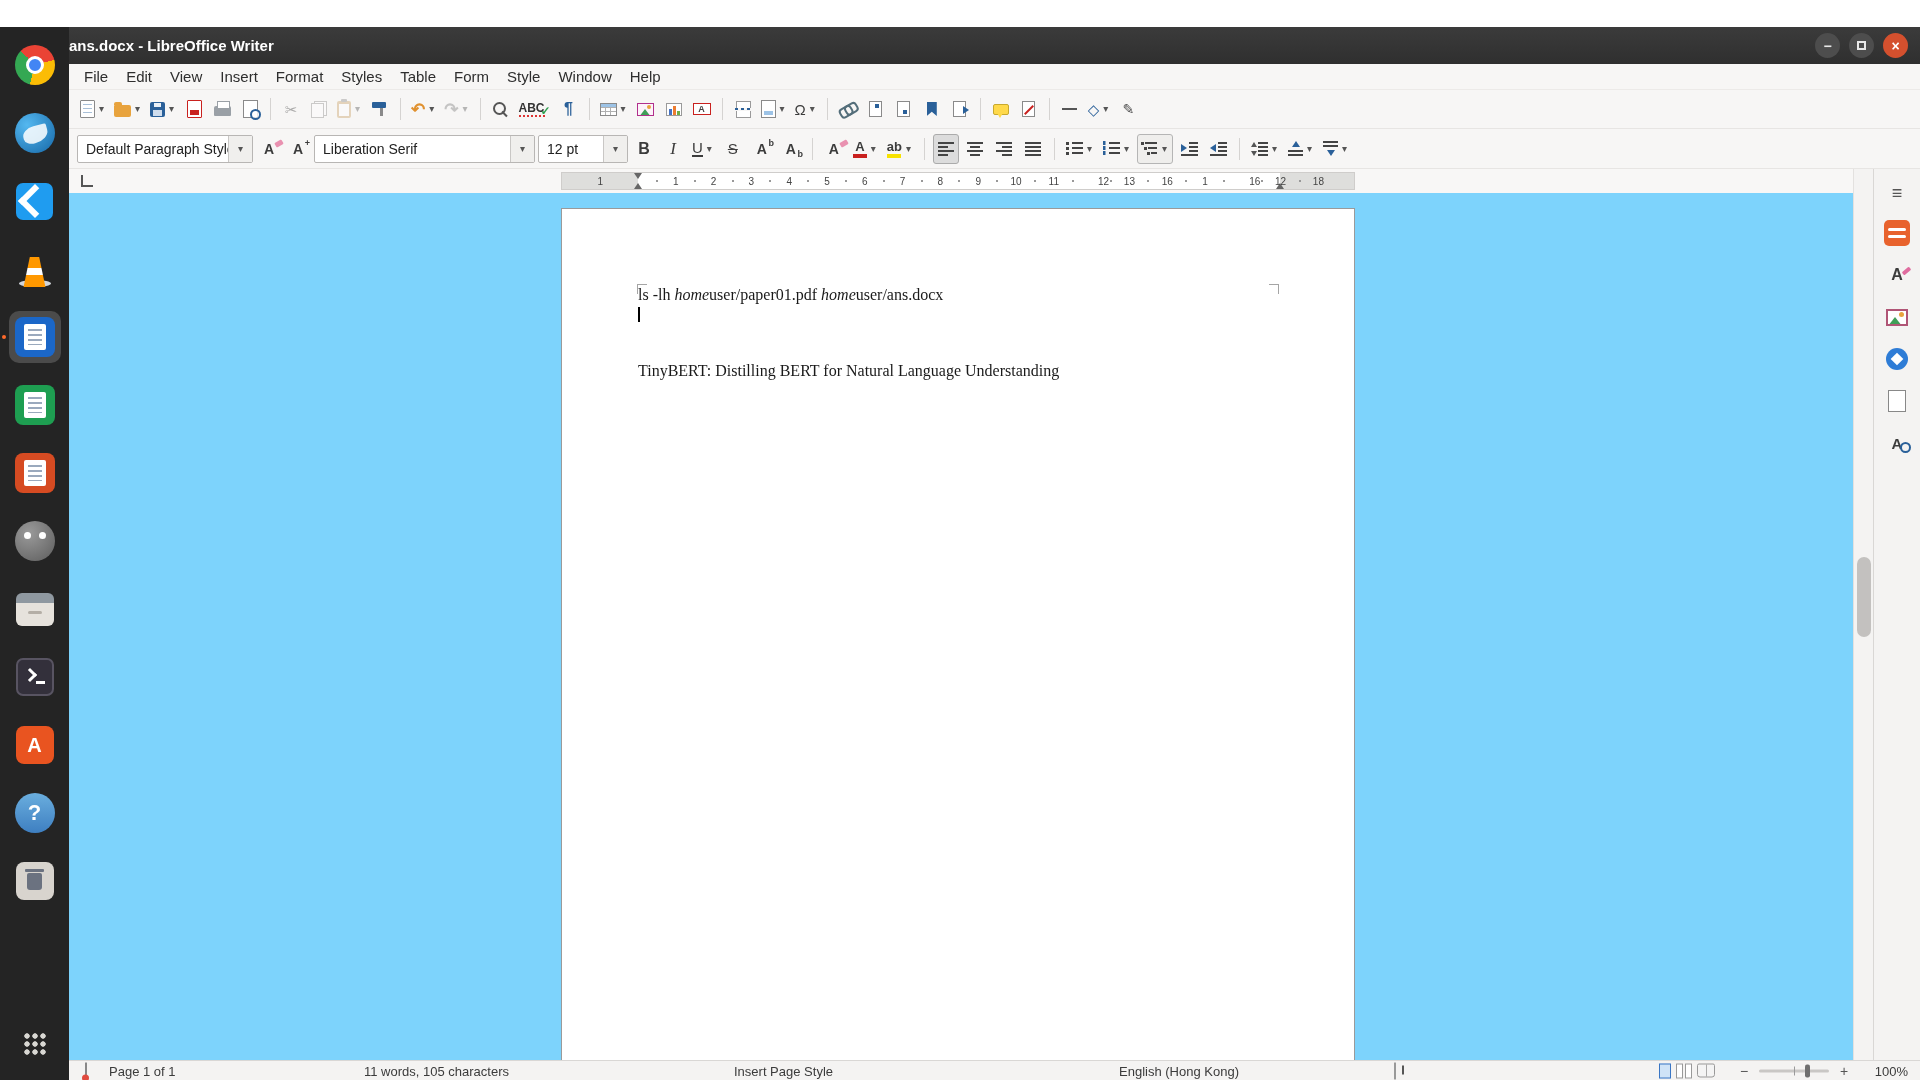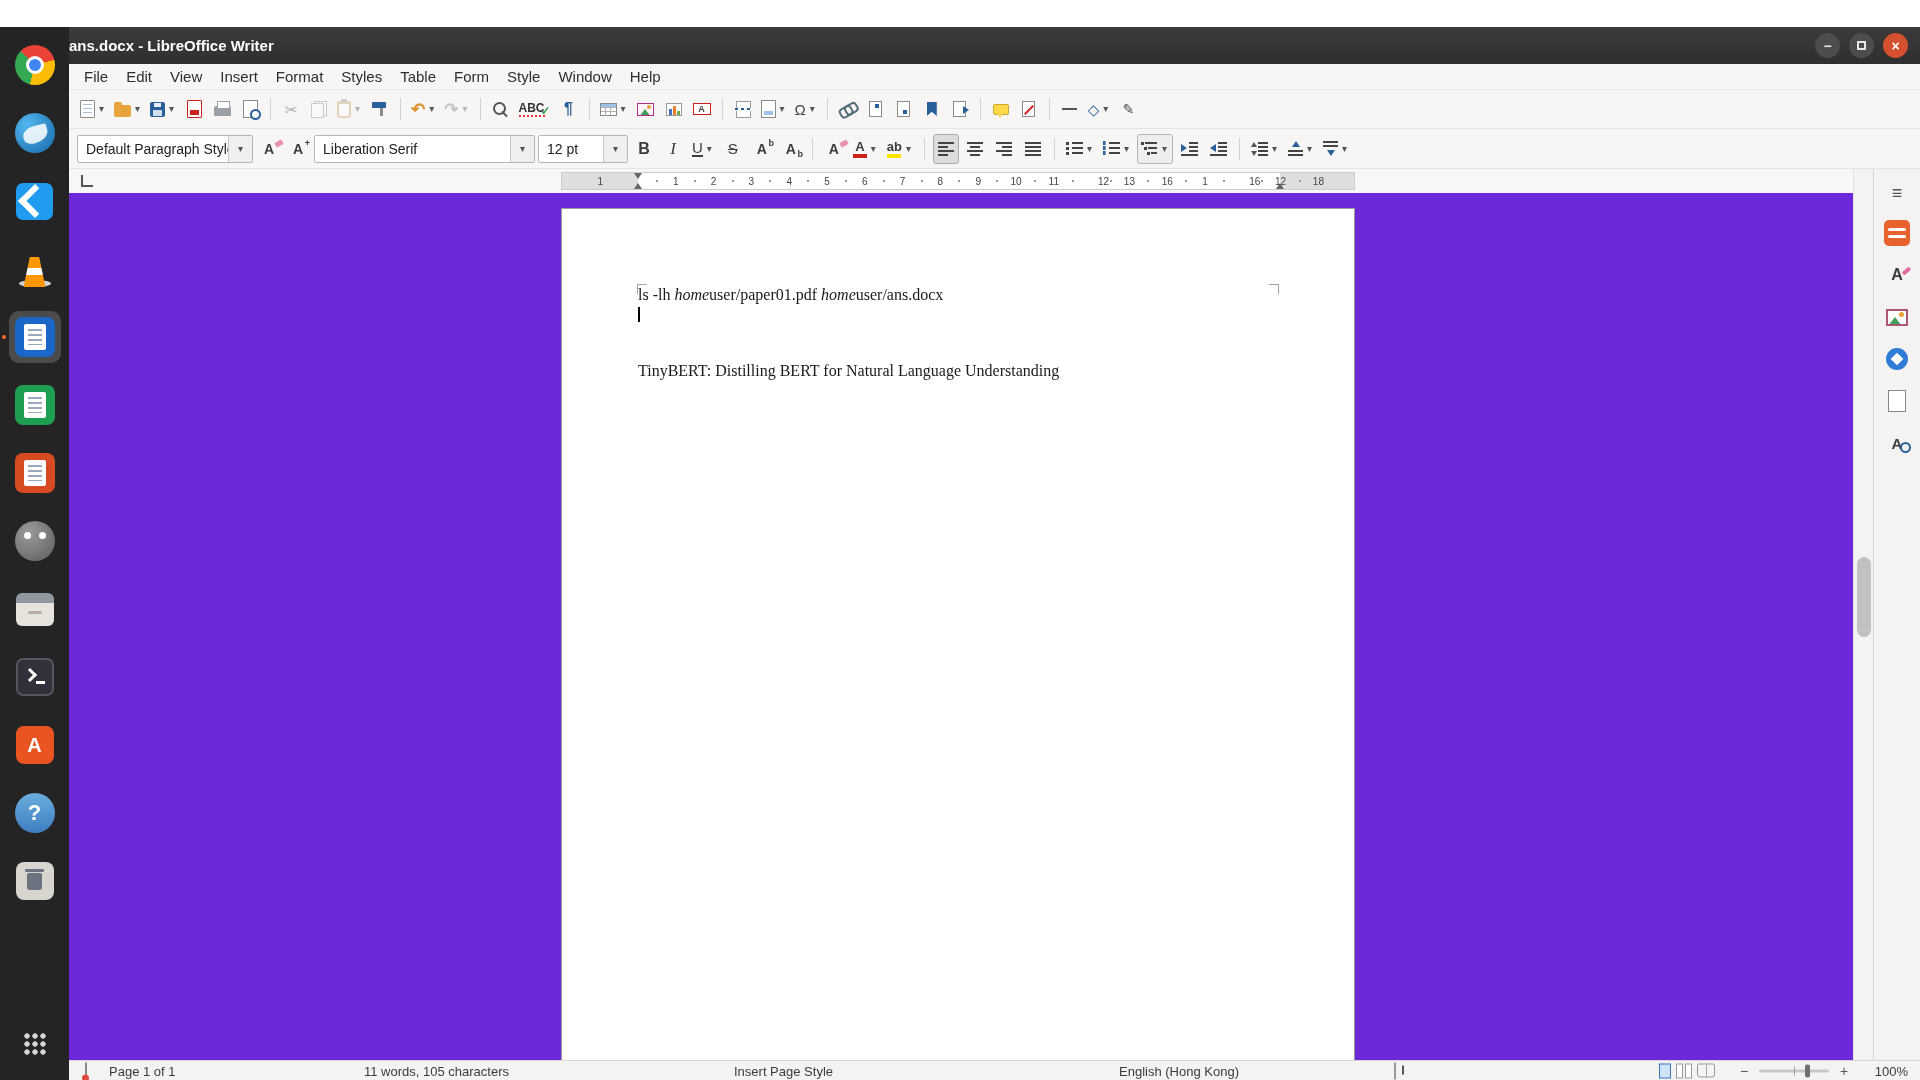--- a/index.html
+++ b/index.html
@@ -181,21 +181,21 @@
   #lower{flex:1;display:flex;min-height:0}
   #left-col{flex:1;display:flex;flex-direction:column;min-width:0}
   #ruler-row{height:24px;background:#f8f7f6;position:relative;flex:0 0 auto}
   #tabsel{position:absolute;left:12px;top:6px;width:12px;height:12px;border-left:2px solid #555;border-bottom:2px solid #555}
   #ruler-strip{position:absolute;left:492px;top:3px;width:794px;height:18px;background:linear-gradient(to right,#dededc 0 76px,#ffffff 76px 718px,#dededc 718px 794px);border:1px solid #cfcdcb}
   .rnum{position:absolute;top:50%;transform:translate(-50%,-50%);font-size:10px;color:#444}
   #ruler-dots{position:absolute;left:76px;top:50%;transform:translateY(-50%);width:680px;height:2px;background:repeating-linear-gradient(to right,transparent 0 17.9px,#999 17.9px 19.9px,transparent 19.9px 37.8px)}
   .ind-l-top{position:absolute;left:76px;top:0;transform:translateX(-50%);border-left:4.5px solid transparent;border-right:4.5px solid transparent;border-top:6px solid #666}
   .ind-l-bot{position:absolute;left:76px;bottom:0;transform:translateX(-50%);border-left:4.5px solid transparent;border-right:4.5px solid transparent;border-bottom:6px solid #666}
   .ind-r-bot{position:absolute;left:718px;bottom:0;transform:translateX(-50%);border-left:4.5px solid transparent;border-right:4.5px solid transparent;border-bottom:6px solid #666}
-  #doc-wrap{flex:1;position:relative;overflow:hidden;background:#6d28d9}
+  #doc-wrap{flex:1;position:relative;overflow:hidden;background:#7dd3fc}
   #page{position:absolute;left:492px;top:15px;width:794px;height:1123px;background:#fff;border:1px solid #9a9a9a}
   .crn{position:absolute;width:10px;height:10px}
   .crn-tl{left:75px;top:75px;border-top:1px solid #a5a5a5;border-left:1px solid #a5a5a5}
   .crn-tr{right:75px;top:75px;border-top:1px solid #a5a5a5;border-right:1px solid #a5a5a5}
   #textblock{position:absolute;left:76px;right:76px;top:76px;font-family:"Liberation Serif",serif;font-size:16px;color:#1a1a1a}
   #textblock p{line-height:19px;min-height:19px}
   .it{font-style:italic}
   #cursor{display:inline-block;width:1.5px;height:15px;background:#000;vertical-align:text-bottom;animation:blink 1.1s steps(1) infinite}
   @keyframes blink{50%{opacity:0}}
   #vscroll{width:20px;background:#f4f3f2;border-left:1px solid #e3e1df;position:relative;flex:0 0 auto}

